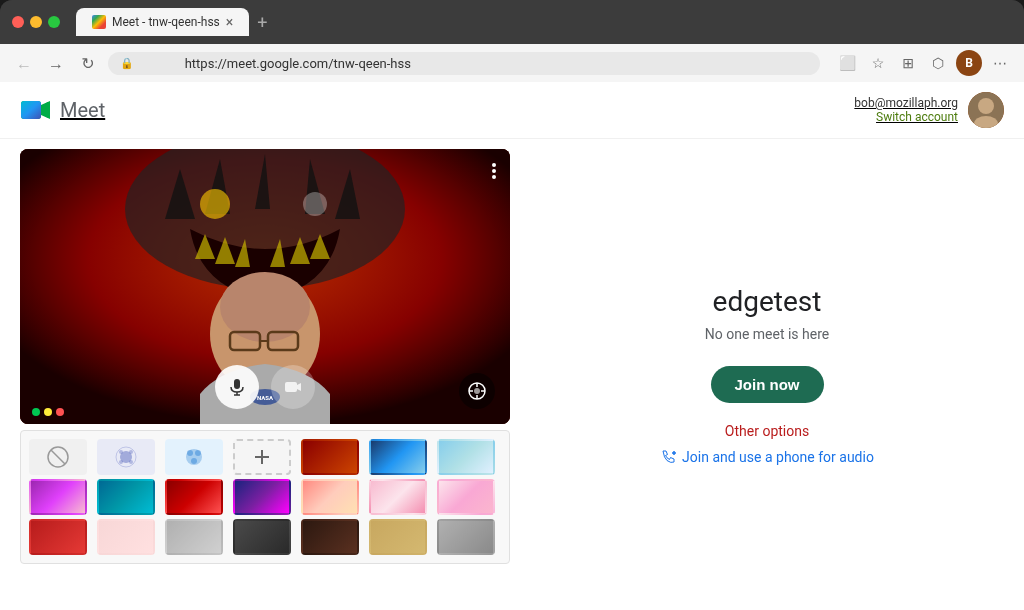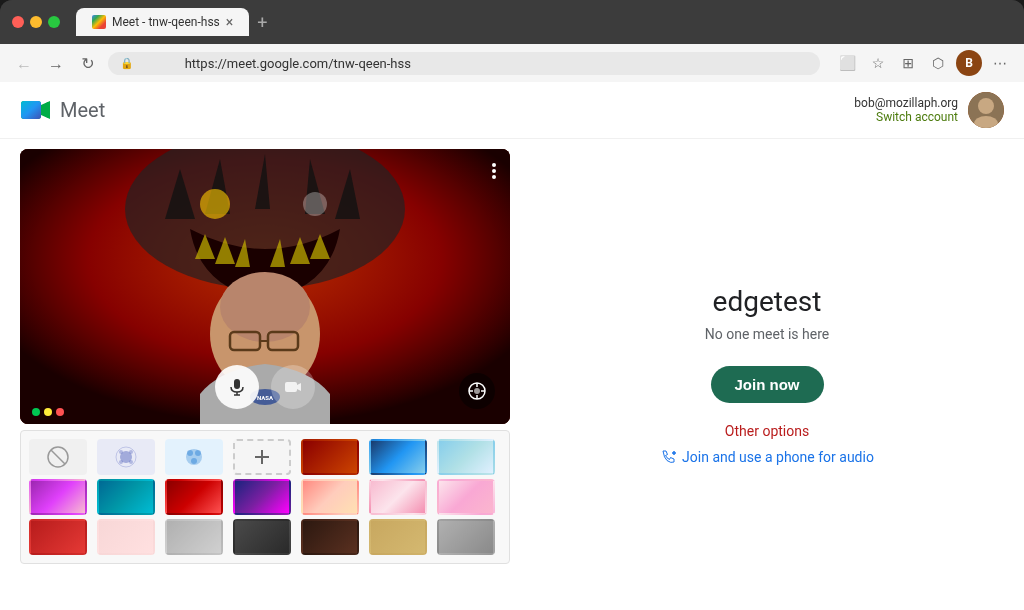--- a/index.html
+++ b/index.html
@@ -167,20 +167,21 @@
       flex-direction: column;
     }
 
     
     .meet-header {
       display: flex;
       align-items: center;
       justify-content: space-between;
       padding: 10px 20px;
       border-bottom: 1px solid #f0f0f0;
+      text-decoration: underline;
     }
 
     .meet-logo {
       display: flex;
       align-items: center;
       gap: 8px;
     }
 
     .meet-icon {
       width: 32px;

